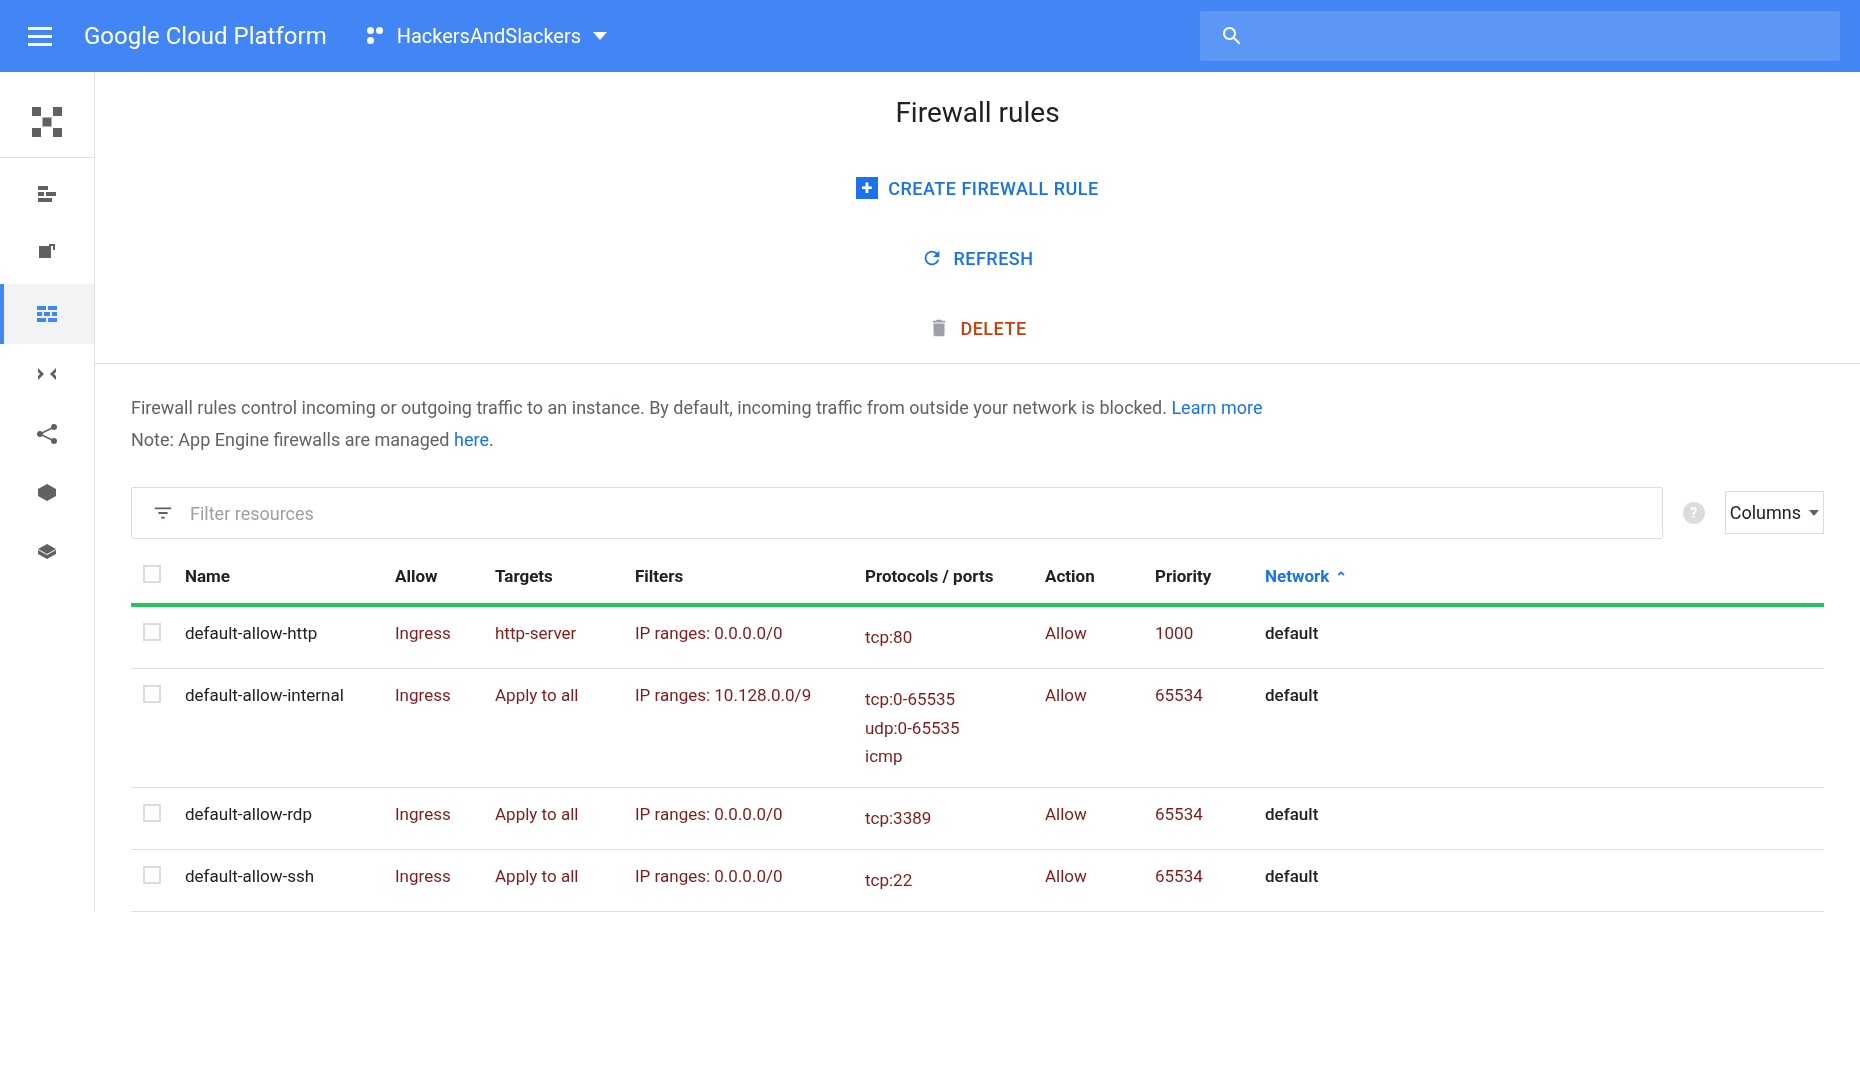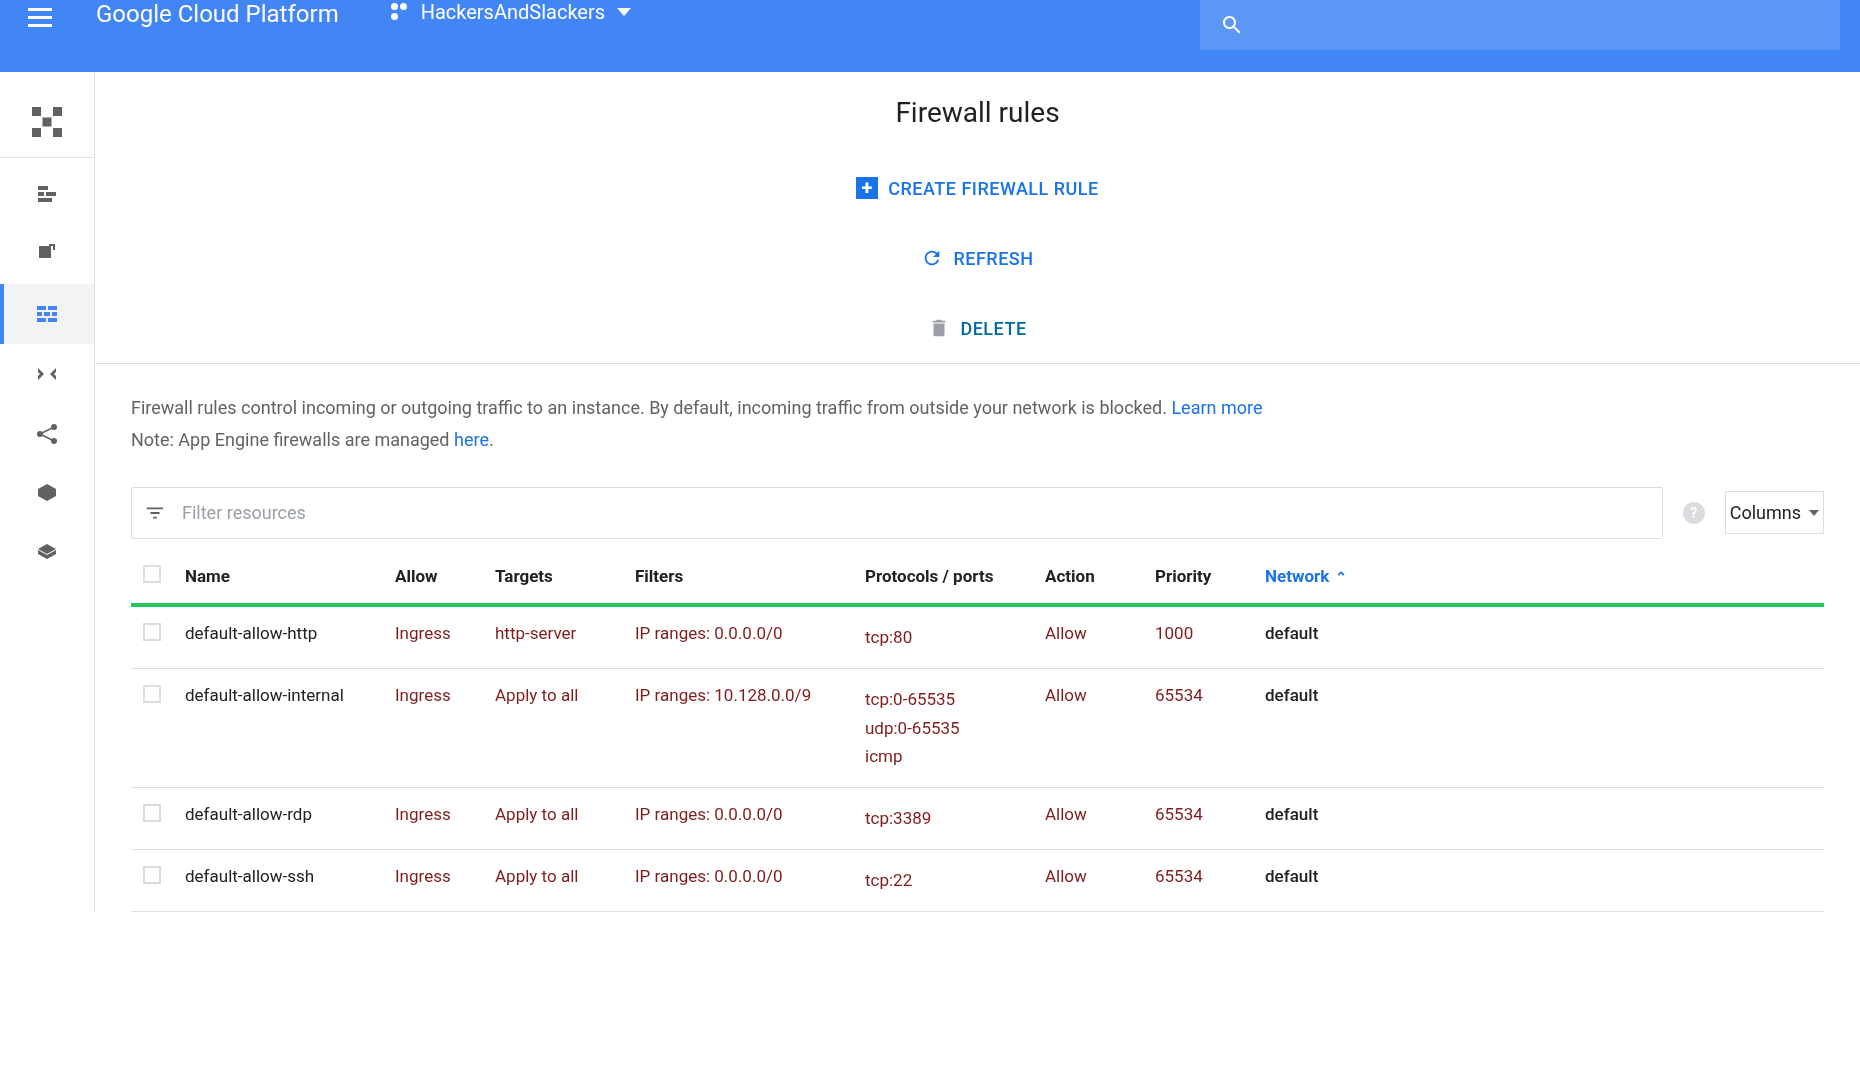--- a/index.html
+++ b/index.html
@@ -8,23 +8,23 @@
       box-sizing: border-box;
       font-family: 'Roboto', 'Helvetica Neue', Arial, sans-serif;
     }
     body {
       background: #fff;
     }
     .header {
       background: #4285f4;
       height: 72px;
       display: flex;
-      align-items: flex-start;
-      padding: 0 20px;
-      gap: 36px;
+      align-items: center;
+      padding: 16px 20px;
+      gap: 24px;
     }
     .hamburger {
       display: flex;
       flex-direction: column;
       gap: 5px;
       cursor: pointer;
       padding: 8px;
     }
     .hamburger span {
       width: 24px;
@@ -142,21 +142,21 @@
       gap: 10px;
       font-size: 18px;
       font-weight: 500;
       letter-spacing: 0.5px;
       cursor: pointer;
     }
     .action-button.primary {
       color: #1a73e8;
     }
     .action-button.disabled {
-      color: #0369a1;
+      color: #c2410c;
     }
     .action-icon {
       display: flex;
       align-items: center;
       justify-content: center;
     }
     .plus-box {
       width: 22px;
       height: 22px;
       background: #1a73e8;
@@ -188,22 +188,22 @@
       padding: 10px 36px;
       display: flex;
       align-items: center;
       gap: 20px;
     }
     .filter-bar {
       flex: 1;
       border: 1px solid #dadce0;
       border-radius: 2px;
       display: flex;
-      align-items: center;
-      padding: 14px 12px;
+      align-items: flex-end;
+      padding: 14px 20px;
       gap: 16px;
     }
     .filter-icon {
       fill: #5f6368;
     }
     .filter-input {
       border: none;
       outline: none;
       font-size: 18px;
       color: #5f6368;

